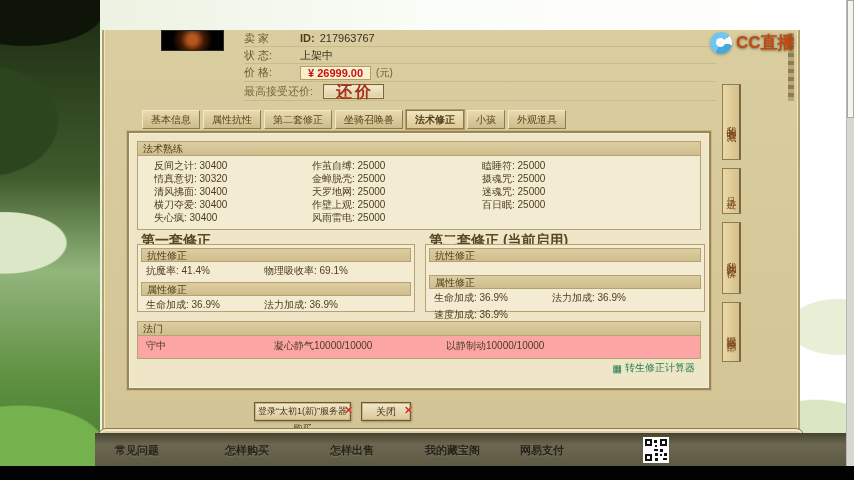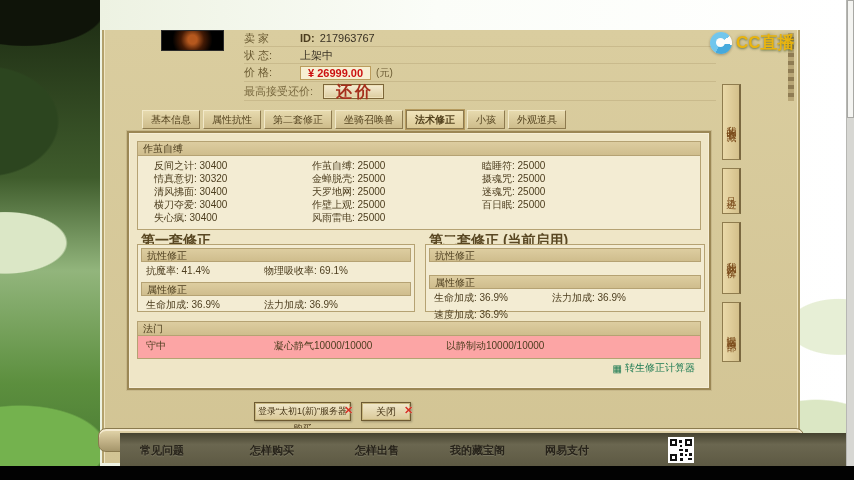--- a/index.html
+++ b/index.html
@@ -129,41 +129,40 @@
     writing-mode:vertical-rl; text-orientation:upright;
     font-size:10px; color:#7a4a1a; letter-spacing:2px; cursor:pointer;
     display:flex; align-items:center; justify-content:center;
   }
   .s0 { top:84px; height:76px; } .s1 { top:168px; height:46px; }
   .s2 { top:222px; height:72px; } .s3 { top:302px; height:60px; }
   
   .footer {
     position:absolute; left:95px; right:8px; top:433px; height:33px;
     background:linear-gradient(180deg,#45422f,#6b6750 35%,#5d5943);
-    margin-left:25px;
   }
   .flink {
     position:absolute; top:10px; font-size:11px; font-weight:bold; color:#27231a;
     text-shadow:0 1px 0 rgba(255,255,255,.12); cursor:pointer;
   }
   .f0 { left:20px; } .f1 { left:130px; } .f2 { left:235px; } .f3 { left:330px; } .f4 { left:425px; }
   .qr { position:absolute; left:548px; top:4px; }
   .blackbar { position:absolute; left:0; right:0; top:466px; height:14px; background:#020202; }
   
   .scrollbar { position:absolute; right:0; top:0; width:8px; height:466px; background:#d7d7d3; border-left:1px solid #b7b7b3; }
   .thumbbar { position:absolute; top:0; left:0; width:100%; height:118px; background:#f4f4f1; border:1px solid #a8a8a4; }
   
   .watermark { position:absolute; left:710px; top:31px; display:flex; align-items:center; gap:4px; opacity:.95; }
   .cc-icon {
     width:22px; height:22px; border-radius:50%; position:relative;
     background:conic-gradient(from 210deg,#6cc6f2 0 200deg,#ffffff 200deg 250deg,#3fa8e0 250deg 360deg);
     box-shadow:0 1px 3px rgba(0,0,0,.3);
   }
   .cc-icon i { position:absolute; left:6px; top:6px; width:9px; height:9px; border-radius:50%; background:#fff; }
-  .cc-text { font-size:17px; font-weight:bold; color:#eab308; text-shadow:0 1px 2px rgba(60,90,40,.6),0 0 4px rgba(0,0,0,.3); }
+  .cc-text { font-size:17px; font-weight:bold; color:#c2410c; text-shadow:0 1px 2px rgba(60,90,40,.6),0 0 4px rgba(0,0,0,.3); }
 </style>
 </head>
 <body>
 
 <div class="screen">
   <div class="bg-left"></div>
   <div class="bg-right"></div>
 
   <div class="panel">
     <div class="roller"></div>
@@ -195,21 +194,21 @@
         <div class="tab">属性抗性</div>
         <div class="tab">第二套修正</div>
         <div class="tab">坐骑召唤兽</div>
         <div class="tab active">法术修正</div>
         <div class="tab">小孩</div>
         <div class="tab">外观道具</div>
       </div>
 
     <div class="mainbox">
       <div class="spellbox">
-        <div class="bar">作茧自缚</div>
+        <div class="bar">法术熟练</div>
         <div class="spellgrid">
             <div class="spellcell">反间之计: 30400</div>
             <div class="spellcell">作茧自缚: 25000</div>
             <div class="spellcell">瞌睡符: 25000</div>
             <div class="spellcell">情真意切: 30320</div>
             <div class="spellcell">金蝉脱壳: 25000</div>
             <div class="spellcell">摄魂咒: 25000</div>
             <div class="spellcell">清风拂面: 30400</div>
             <div class="spellcell">天罗地网: 25000</div>
             <div class="spellcell">迷魂咒: 25000</div>

